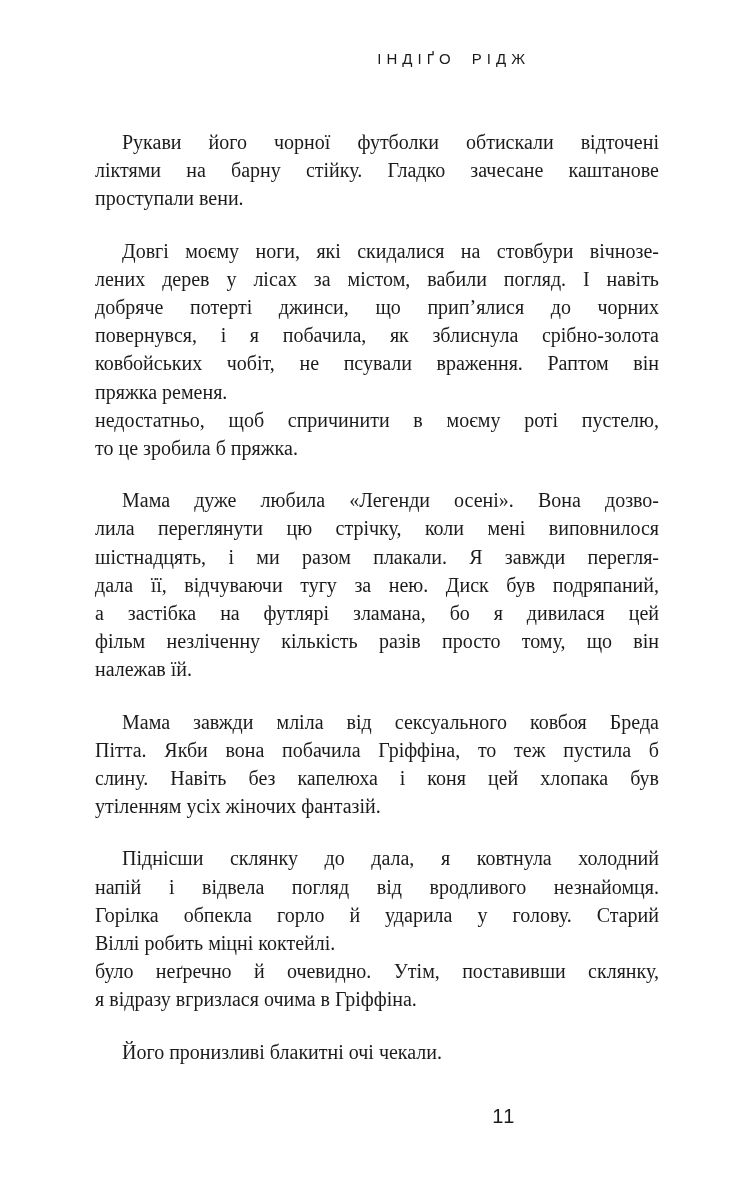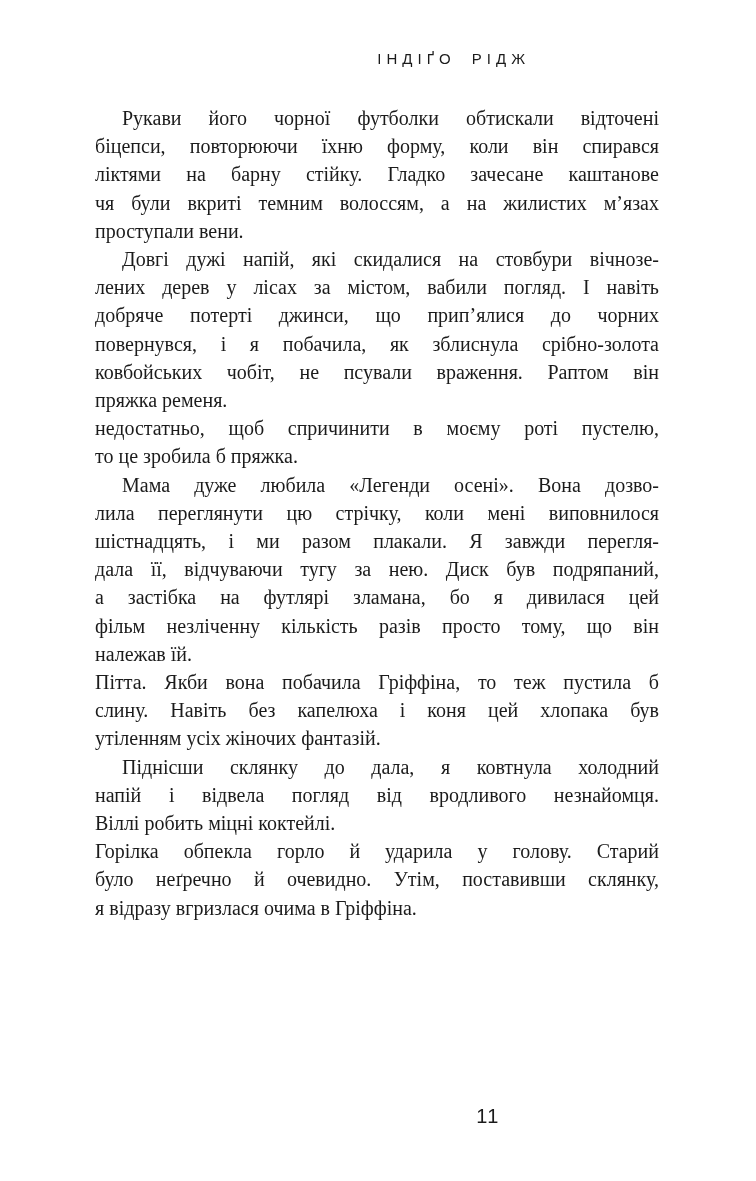--- a/index.html
+++ b/index.html
@@ -35,78 +35,80 @@
     font-size: 20px;
     line-height: 28.2px;
     color: #1b1b1b;
   }
   .para { margin: 0; padding: 0; }
   .line {
     text-align: justify;
     text-align-last: justify;
     white-space: normal;
   }
-  .line.first { text-indent: 27px; }
+  .line.first { text-indent: 27px; margin-top: 24px; }
   .line.final { text-align-last: left; }
   .page-number {
     position: absolute;
     top: 1105px;
-    right: 128px;
+    right: 112px;
     font-family: "Liberation Sans", sans-serif;
     font-size: 20px;
     letter-spacing: 1.5px;
     color: #1b1b1b;
   }
 </style>
 </head>
 <body>
 
 <div class="page">
   <div class="running-header">ІНДІҐО РІДЖ</div>
 
   <div class="text-block">
       <div class="para">
         <div class="line first">Рукави його чорної футболки обтискали відточені</div>
-        <div class="line">біцепси, повторюючи їхню форму, коли він спирався</div>
         <div class="line">ліктями на барну стійку. Гладко зачесане каштанове</div>
-        <div class="line">чя були вкриті темним волоссям, а на жилистих м’язах</div>
         <div class="line final">проступали вени.</div>
       </div>
       <div class="para">
-        <div class="line first">Довгі дужі напій, які скидалися на стовбури вічнозе-</div>
+        <div class="line first">Довгі моєму ноги, які скидалися на стовбури вічнозе-</div>
         <div class="line">лених дерев у лісах за містом, вабили погляд. І навіть</div>
         <div class="line">добряче потерті джинси, що прип’ялися до чорних</div>
         <div class="line">повернувся, і я побачила, як зблиснула срібно-золота</div>
         <div class="line">ковбойських чобіт, не псували враження. Раптом він</div>
         <div class="line final">пряжка ременя.</div>
       </div>
       <div class="para">
         <div class="line">недостатньо, щоб спричинити в моєму роті пустелю,</div>
         <div class="line final">то це зробила б пряжка.</div>
       </div>
       <div class="para">
         <div class="line first">Мама дуже любила «Легенди осені». Вона дозво-</div>
         <div class="line">лила переглянути цю стрічку, коли мені виповнилося</div>
         <div class="line">шістнадцять, і ми разом плакали. Я завжди перегля-</div>
         <div class="line">дала її, відчуваючи тугу за нею. Диск був подряпаний,</div>
         <div class="line">а застібка на футлярі зламана, бо я дивилася цей</div>
         <div class="line">фільм незліченну кількість разів просто тому, що він</div>
         <div class="line final">належав їй.</div>
       </div>
       <div class="para">
+        <div class="line first">Мама завжди мліла від сексуального ковбоя Бреда</div>
         <div class="line">Пітта. Якби вона побачила Гріффіна, то теж пустила б</div>
         <div class="line">слину. Навіть без капелюха і коня цей хлопака був</div>
         <div class="line final">утіленням усіх жіночих фантазій.</div>
       </div>
       <div class="para">
         <div class="line first">Піднісши склянку до дала, я ковтнула холодний</div>
         <div class="line">напій і відвела погляд від вродливого незнайомця.</div>
+        <div class="line">Горілка обпекла горло й ударила у голову. Старий</div>
         <div class="line final">Віллі робить міцні коктейлі.</div>
-        <div class="line">Горілка обпекла горло й ударила у голову. Старий</div>
       </div>
       <div class="para">
         <div class="line">було неґречно й очевидно. Утім, поставивши склянку,</div>
         <div class="line final">я відразу вгризлася очима в Гріффіна.</div>
+      </div>
+      <div class="para">
+        <div class="line first final">Його пронизливі блакитні очі чекали.</div>
       </div>
     </div>
 
   <div class="page-number">11</div>
 </div>
 
 </body></html>

